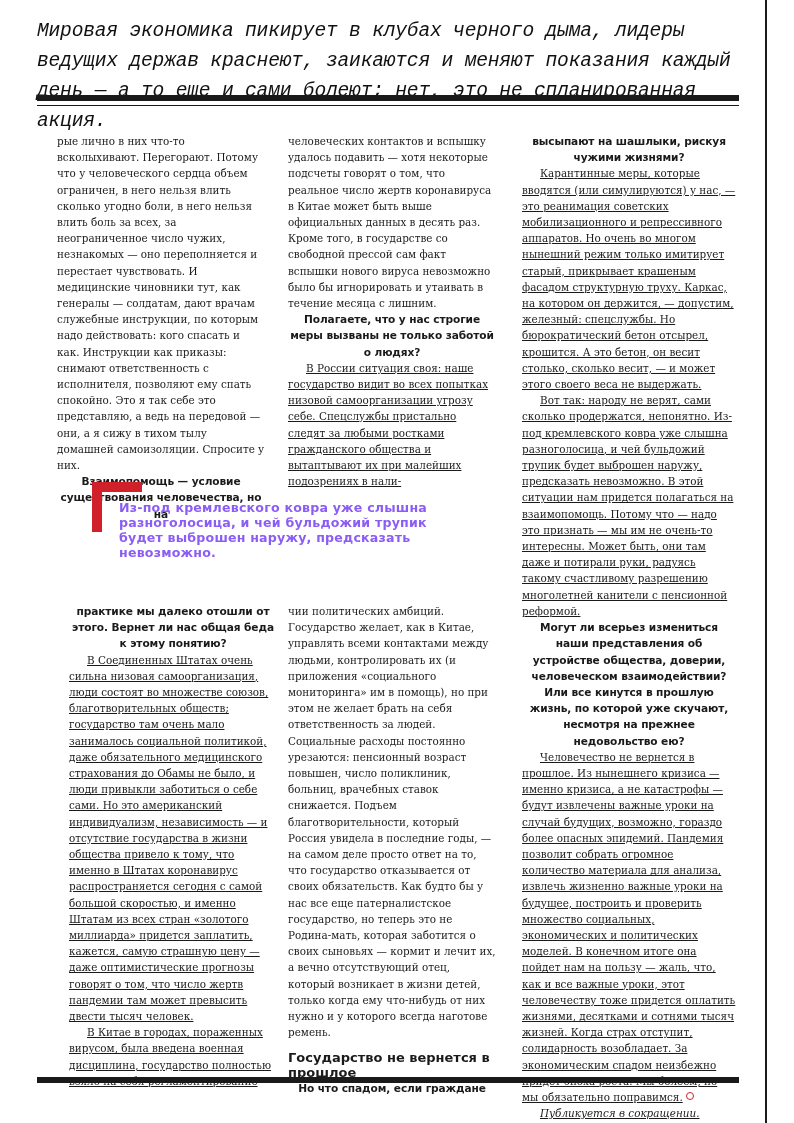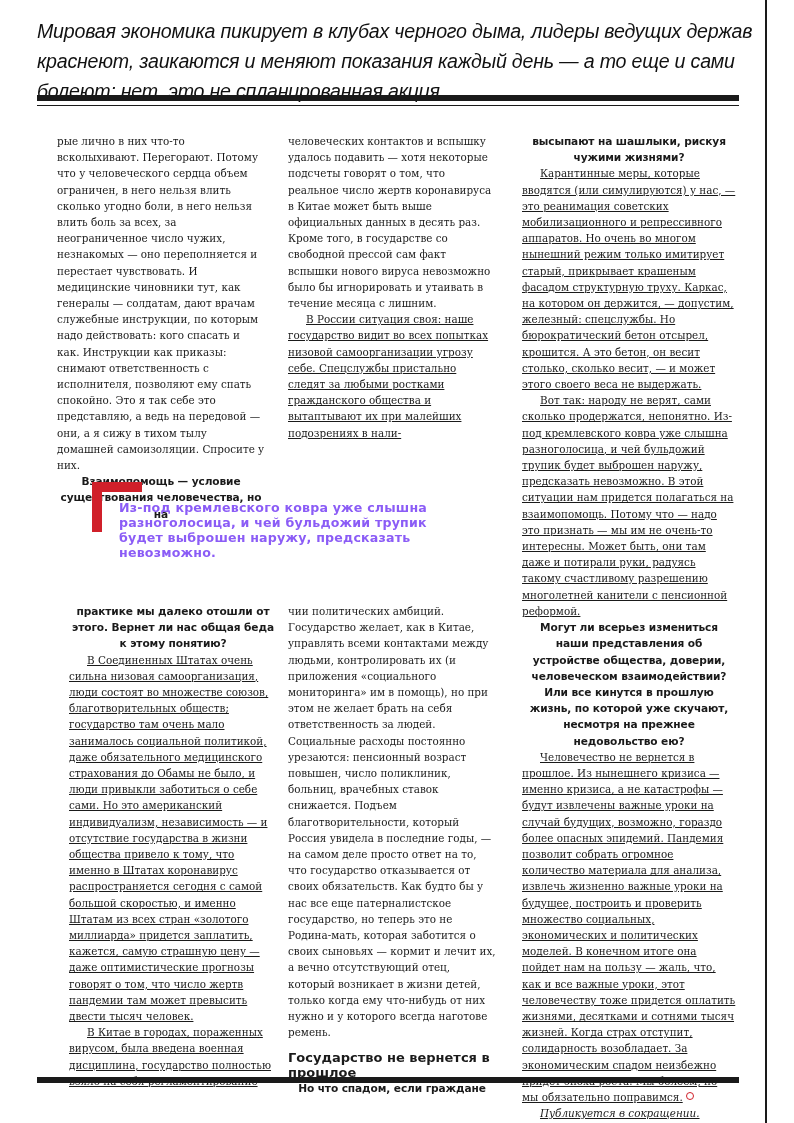--- a/index.html
+++ b/index.html
@@ -1,18 +1,18 @@
 <!DOCTYPE html>
 <html><head>
 <meta charset="utf-8">
 <style>
   html, body { margin: 0; padding: 0; background: #ffffff; }
   body { width: 794px; height: 1123px; position: relative; overflow: hidden; font-family: "DejaVu Serif", serif; color: #1a1a1a; }
   .edge-line { position: absolute; left: 765px; top: 0; width: 2px; height: 1123px; background: #1a1a1a; }
-  .lead { position: absolute; left: 37px; top: 16px; width: 720px; font-family: Liberation Sans, sans-serif; font-style: italic; font-size: 19.6px; line-height: 30px; color: #111; letter-spacing: -0.2px; }
+  .lead { position: absolute; left: 37px; top: 16px; width: 720px; font-family: Liberation Mono, monospace; font-style: italic; font-size: 19.6px; line-height: 30px; color: #111; letter-spacing: -0.2px; }
   .rule-thick { position: absolute; left: 37px; top: 95px; width: 702px; height: 6px; background: #1a1a1a; }
   .rule-thin { position: absolute; left: 37px; top: 105px; width: 702px; height: 1px; background: #1a1a1a; }
   .col { position: absolute; width: 208px; font-size: 10.4px; line-height: 16.2px; text-align: left; }
   .col p { margin: 0; }
   .col p.indent { text-indent: 18px; text-decoration: underline; }
   .col .q { font-family: "DejaVu Sans", sans-serif; font-weight: bold; font-size: 10.6px; line-height: 16.2px; letter-spacing: -0.1px; text-align: center; }
   .c1a { left: 57px; top: 133px; }
   .c2a { left: 288px; top: 133px; }
   .c3 { left: 522px; top: 133px; width: 214px; }
   .c1b { left: 57px; top: 603px; margin-left: 12px; }
@@ -36,20 +36,21 @@
 <div class="lead">Мировая экономика пикирует в клубах черного дыма, лидеры ведущих держав краснеют, заикаются и меняют показания каждый день — а то еще и сами болеют; нет, это не спланированная акция.</div>
 <div class="rule-thick"></div>
 <div class="rule-thin"></div>
 
 <div class="col c1a">
     <p><span>рые лично в них что-то всколыхивают. Перегорают. Потому что у человеческого сердца объем ограничен, в него нельзя влить сколько угодно боли, в него нельзя влить боль за всех, за неограниченное число чужих, незнакомых — оно переполняется и перестает чувствовать. И медицинские чиновники тут, как генералы — солдатам, дают врачам служебные инструкции, по которым надо действовать: кого спасать и как. Инструкции как приказы: снимают ответственность с исполнителя, позволяют ему спать спокойно. Это я так себе это представляю, а ведь на передовой — они, а я сижу в тихом тылу домашней самоизоляции. Спросите у них.</span></p>
     <p class="q"><span>Взаимопомощь — условие существования человечества, но на</span></p>
   </div>
 <div class="col c2a">
     <p><span>человеческих контактов и вспышку удалось подавить — хотя некоторые подсчеты говорят о том, что реальное число жертв коронавируса в Китае может быть выше официальных данных в десять раз. Кроме того, в государстве со свободной прессой сам факт вспышки нового вируса невозможно было бы игнорировать и утаивать в течение месяца с лишним.</span></p>
+    <p class="q"><span>Полагаете, что у нас строгие меры вызваны не только заботой о людях?</span></p>
     <p class="indent"><span>В России ситуация своя: наше государство видит во всех попытках низовой самоорганизации угрозу себе. Спецслужбы пристально следят за любыми ростками гражданского общества и вытаптывают их при малейших подозрениях в нали-</span></p>
   </div>
 <div class="col c3">
     <p class="q"><span>высыпают на шашлыки, рискуя чужими жизнями?</span></p>
     <p class="indent"><span>Карантинные меры, которые вводятся (или симулируются) у нас, — это реанимация советских мобилизационного и репрессивного аппаратов. Но очень во многом нынешний режим только имитирует старый, прикрывает крашеным фасадом структурную труху. Каркас, на котором он держится, — допустим, железный: спецслужбы. Но бюрократический бетон отсырел, крошится. А это бетон, он весит столько, сколько весит, — и может этого своего веса не выдержать.</span></p>
     <p class="indent"><span>Вот так: народу не верят, сами сколько продержатся, непонятно. Из-под кремлевского ковра уже слышна разноголосица, и чей бульдожий трупик будет выброшен наружу, предсказать невозможно. В этой ситуации нам придется полагаться на взаимопомощь. Потому что — надо это признать — мы им не очень-то интересны. Может быть, они там даже и потирали руки, радуясь такому счастливому разрешению многолетней канители с пенсионной реформой.</span></p>
     <p class="q"><span>Могут ли всерьез измениться наши представления об устройстве общества, доверии, человеческом взаимодействии? Или все кинутся в прошлую жизнь, по которой уже скучают, несмотря на прежнее недовольство ею?</span></p>
     <p class="indent"><span>Человечество не вернется в прошлое. Из нынешнего кризиса — именно кризиса, а не катастрофы — будут извлечены важные уроки на случай будущих, возможно, гораздо более опасных эпидемий. Пандемия позволит собрать огромное количество материала для анализа, извлечь жизненно важные уроки на будущее, построить и проверить множество социальных, экономических и политических моделей. В конечном итоге она пойдет нам на пользу — жаль, что, как и все важные уроки, этот человечеству тоже придется оплатить жизнями, десятками и сотнями тысяч жизней. Когда страх отступит, солидарность возобладает. За экономическим спадом неизбежно придет эпоха роста. Мы болеем, но мы обязательно поправимся.</span><span class="end-mark"></span></p>
     <p class="indent source"><span>Публикуется в сокращении.</span></p>
   </div>

